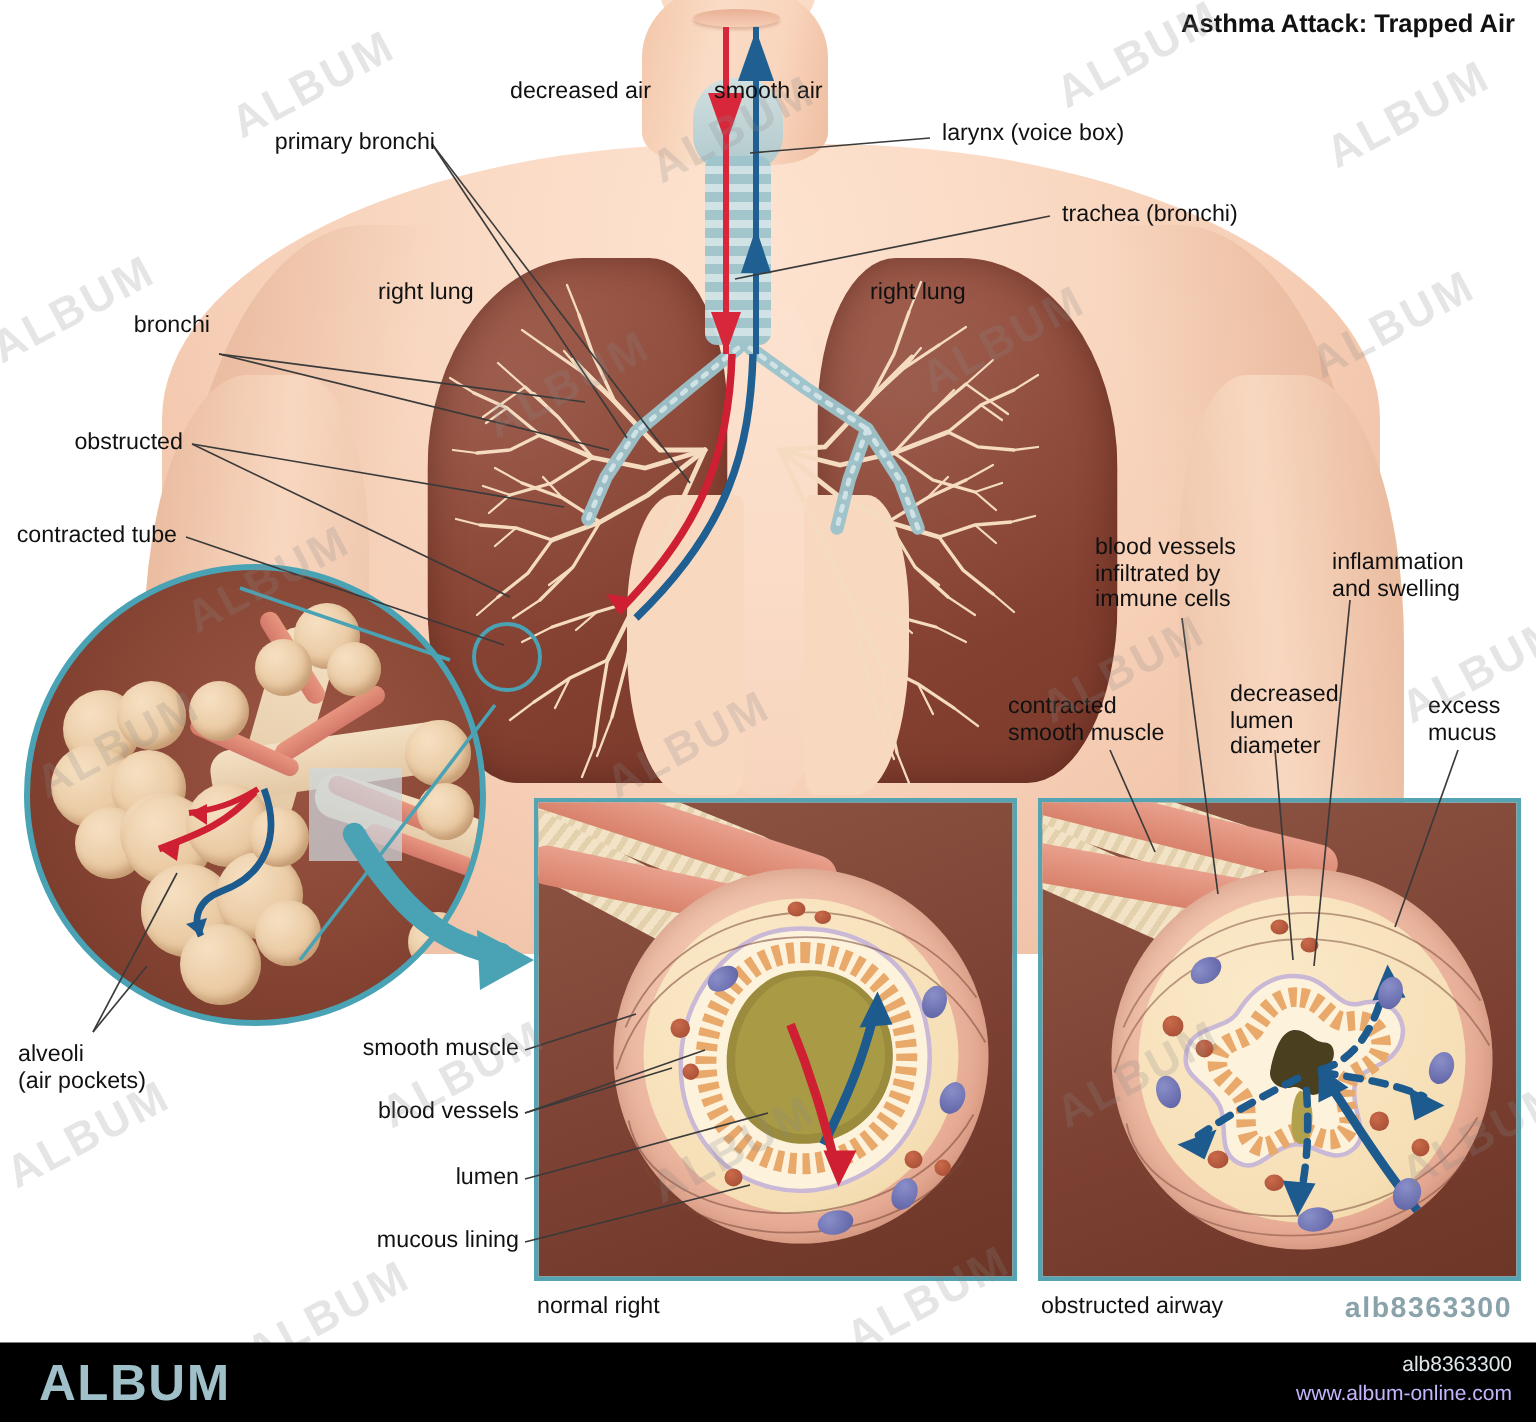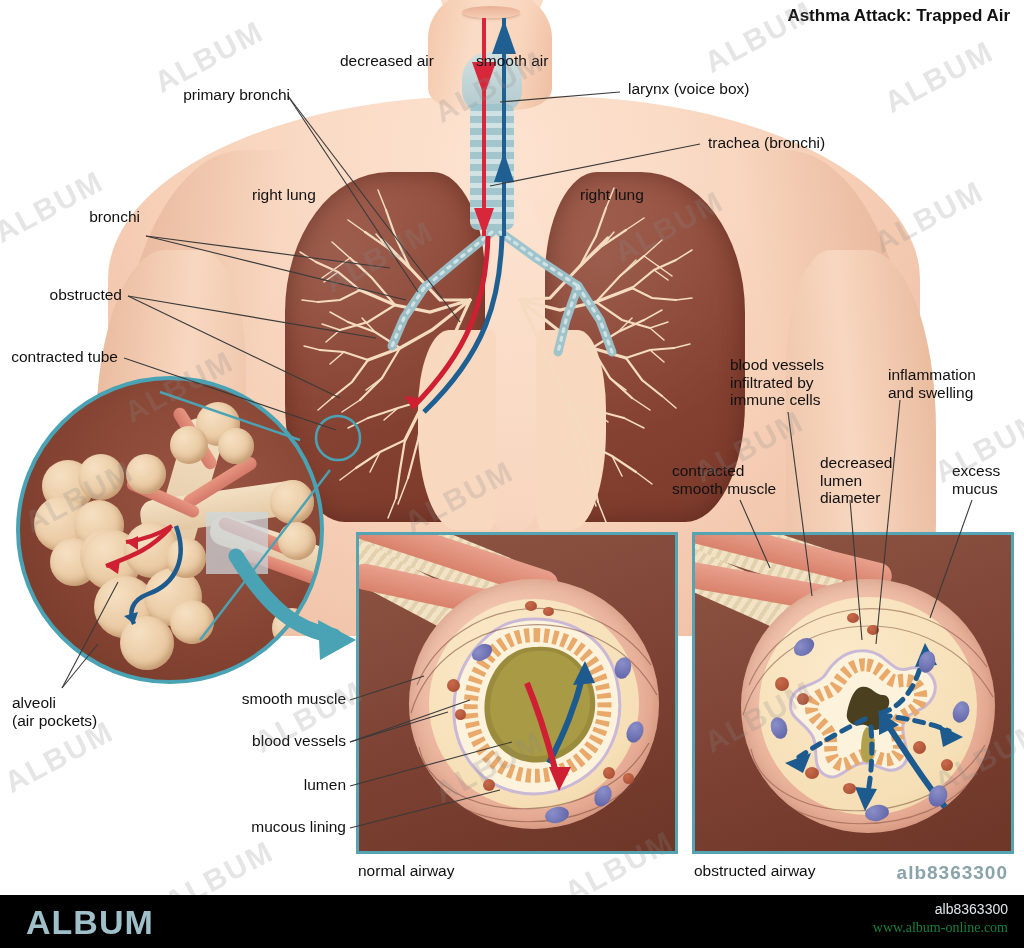--- a/index.html
+++ b/index.html
@@ -71,21 +71,21 @@
   
   svg#leads{position:absolute;left:0;top:0;width:1024px;height:948px;pointer-events:none;}
 
   
   .wm{position:absolute;color:rgba(135,135,135,.22);font-size:30px;font-weight:bold;letter-spacing:2px;transform:rotate(-28deg);pointer-events:none;user-select:none;}
 
   
   #footer{position:absolute;left:0;top:895px;width:1024px;height:53px;background:#000;}
   #footerLogo{position:absolute;left:26px;top:8px;color:#9fbfc9;font-size:34px;font-weight:bold;letter-spacing:1px;}
   #footerId{position:absolute;right:16px;top:6px;color:#dfe7ea;font-size:14px;text-align:right;}
-  #footerUrl{position:absolute;right:16px;top:25px;color:#15803d;font-size:14px;text-align:center;font-family:Liberation Serif, serif;}
+  #footerUrl{position:absolute;right:16px;top:25px;color:#c4b5fd;font-size:14px;text-align:center;}
   #albId{position:absolute;right:16px;top:862px;color:#8aa3ab;font-size:19px;font-weight:bold;letter-spacing:1px;}
 </style>
 </head>
 <body>
 
 <div id="stage">
 
   <div class="torso" id="shoulders"></div>
   <div class="torso" id="shoulderShadeL"></div>
   <div class="torso" id="shoulderShadeR"></div>
@@ -443,21 +443,21 @@
 infiltrated by
 immune cells</div>
   <div class="lbl" style="left:820px;top:454px;">decreased
 lumen
 diameter</div>
   <div class="lbl" style="left:888px;top:366px;">inflammation
 and swelling</div>
   <div class="lbl" style="left:952px;top:462px;">excess
 mucus</div>
 
-  <div class="capTxt" style="left:358px;top:862px;">normal airway</div>
+  <div class="capTxt" style="left:358px;top:862px;">normal right</div>
   <div class="capTxt" style="left:694px;top:862px;">obstructed airway</div>
   <div id="albId">alb8363300</div>
 
   <div class="wm" style="left:150px;top:40px;">ALBUM</div>
   <div class="wm" style="left:430px;top:70px;">ALBUM</div>
   <div class="wm" style="left:700px;top:20px;">ALBUM</div>
   <div class="wm" style="left:880px;top:60px;">ALBUM</div>
   <div class="wm" style="left:-10px;top:190px;">ALBUM</div>
   <div class="wm" style="left:320px;top:240px;">ALBUM</div>
   <div class="wm" style="left:610px;top:210px;">ALBUM</div>

